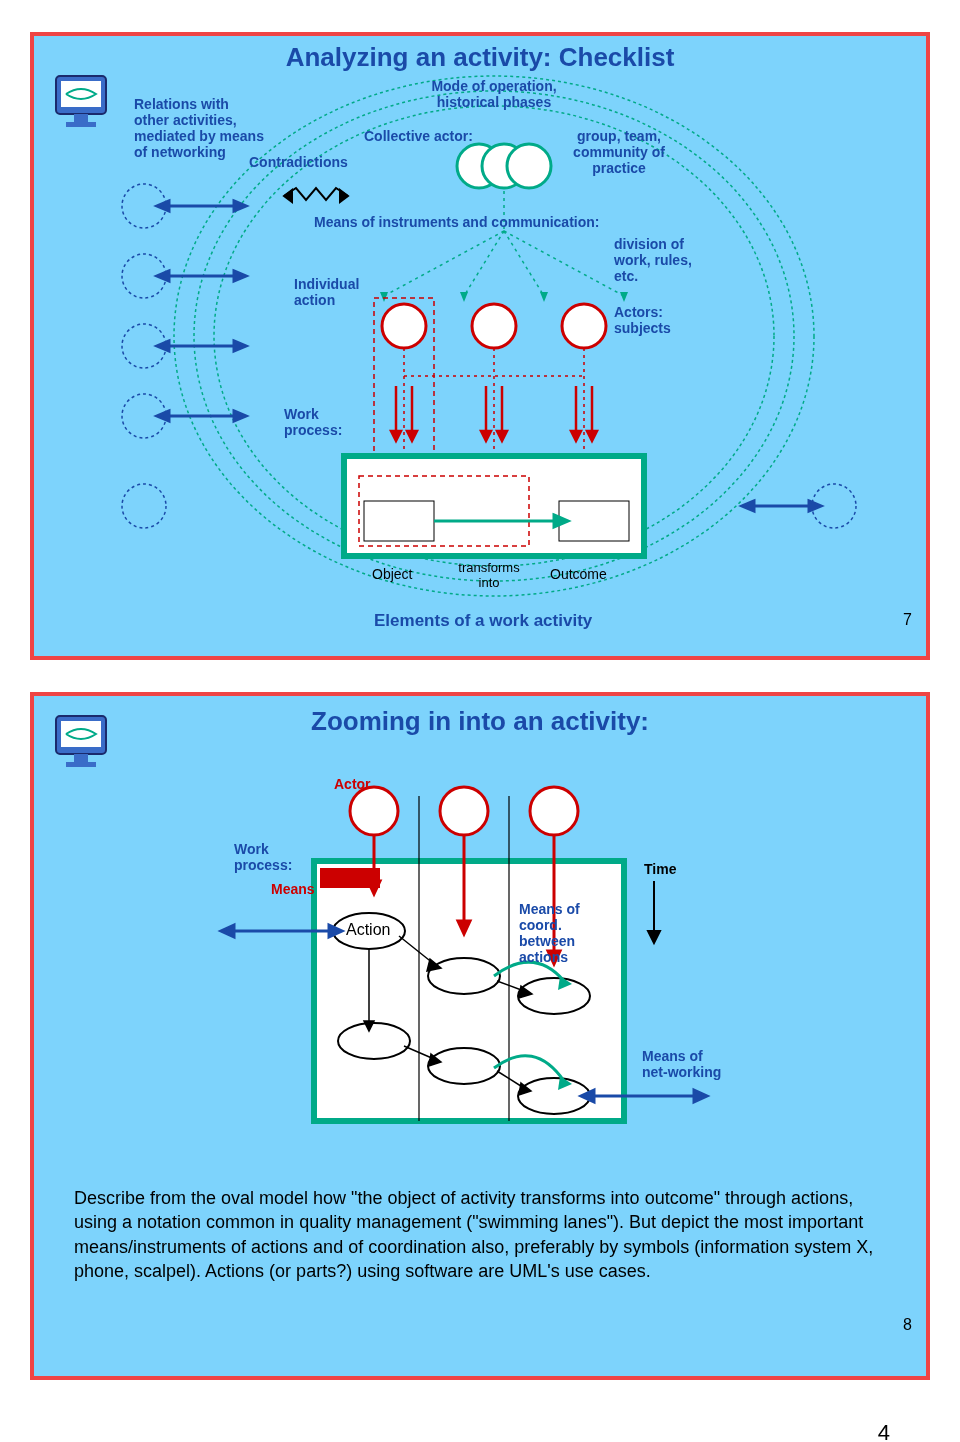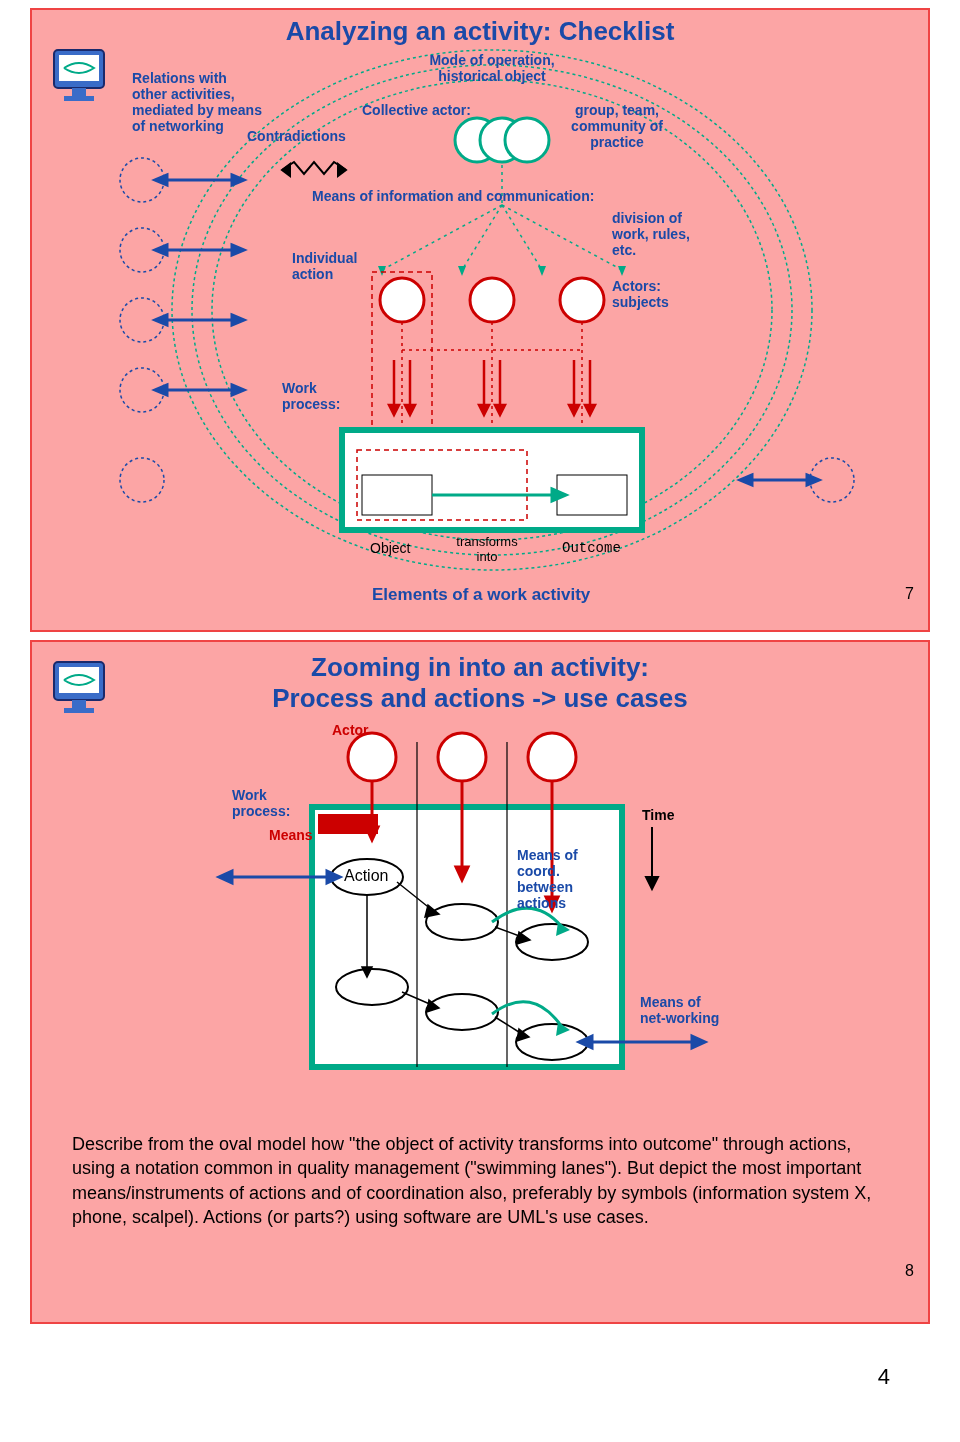--- a/index.html
+++ b/index.html
@@ -3,24 +3,24 @@
 <meta charset="utf-8">
 <style>
   body {
     margin: 0;
     padding: 0;
     background: #fff;
     font-family: Arial, Helvetica, sans-serif;
     width: 960px;
   }
   .slide {
-    border: 2px solid #ef4444;
-    margin: 8px 30px;
+    border: 4px solid #ef4444;
+    margin: 32px 30px;
     position: relative;
-    background: #fca5a5;
+    background: #7dd3fc;
   }
   .slide1 { height: 620px; }
   .slide2 { height: 680px; }
   .title {
     color: #1a4aa8;
     font-size: 26px;
     font-weight: bold;
     text-align: center;
     margin-top: 6px;
   }
@@ -187,39 +187,38 @@
     <rect x="325" y="440" width="170" height="70" stroke="#c00" stroke-width="1.5" fill="none" stroke-dasharray="5 4"></rect>
 
     <g stroke="#0a8" stroke-width="3" fill="#0a8">
       <line x1="400" y1="485" x2="520" y2="485"></line>
         <polygon points="520,479 534,485 520,491"></polygon>
     </g>
   </svg>
 
   <div class="lbl" style="left:100px; top:60px; width:130px;">Relations with other activities, mediated by means of networking</div>
   <div class="lbl" style="left:215px; top:118px;">Contradictions</div>
-  <div class="lbl" style="left:380px; top:42px; width:160px; text-align:center;">Mode of operation, historical object</div>
+  <div class="lbl" style="left:380px; top:42px; width:160px; text-align:center;">Mode of operation, historical phases</div>
   <div class="lbl" style="left:330px; top:92px;">Collective actor:</div>
   <div class="lbl" style="left:535px; top:92px; width:100px;text-align:center;">group, team, community of practice</div>
-  <div class="lbl" style="left:280px; top:178px; width:360px;">Means of information and communication:</div>
+  <div class="lbl" style="left:280px; top:178px; width:360px;">Means of instruments and communication:</div>
   <div class="lbl" style="left:580px; top:200px; width:100px;">division of work, rules, etc.</div>
   <div class="lbl" style="left:260px; top:240px; width:80px;">Individual action</div>
   <div class="lbl" style="left:580px; top:268px; width:80px;">Actors: subjects</div>
   <div class="lbl" style="left:250px; top:370px; width:80px;">Work process:</div>
   <div class="lbl lbl-blk" style="left:338px; top:530px;">Object</div>
   <div class="lbl lbl-blk" style="left:415px; top:525px; width:80px; font-size:13px; text-align:center;">transforms into</div>
-  <div class="lbl lbl-blk" style="left:530px; top:530px;font-family:Liberation Mono, monospace;">Outcome</div>
+  <div class="lbl lbl-blk" style="left:516px; top:530px;">Outcome</div>
   <div class="lbl" style="left:340px; top:575px; font-size:17px;">Elements of a work activity</div>
   <div class="slidenum" style="top:575px;">7</div>
 </div>
 
 <div class="slide slide2">
   <div class="title2">
     <span>Zooming in into an activity:</span><br>
-    <span>Process and actions -&gt; use cases</span>
   </div>
 
   <svg width="900" height="520">
 
     <g transform="translate(22,20)">
       <rect x="0" y="0" width="50" height="38" rx="4" fill="#3a6cc8" stroke="#1a2a6c" stroke-width="2"></rect>
       <rect x="5" y="5" width="40" height="26" fill="#fff"></rect>
       <rect x="18" y="38" width="14" height="8" fill="#3a6cc8"></rect>
       <rect x="10" y="46" width="30" height="5" fill="#3a6cc8"></rect>
       <path d="M10,18 Q25,8 40,18 Q25,28 10,18" fill="none" stroke="#0a8" stroke-width="2"></path>

